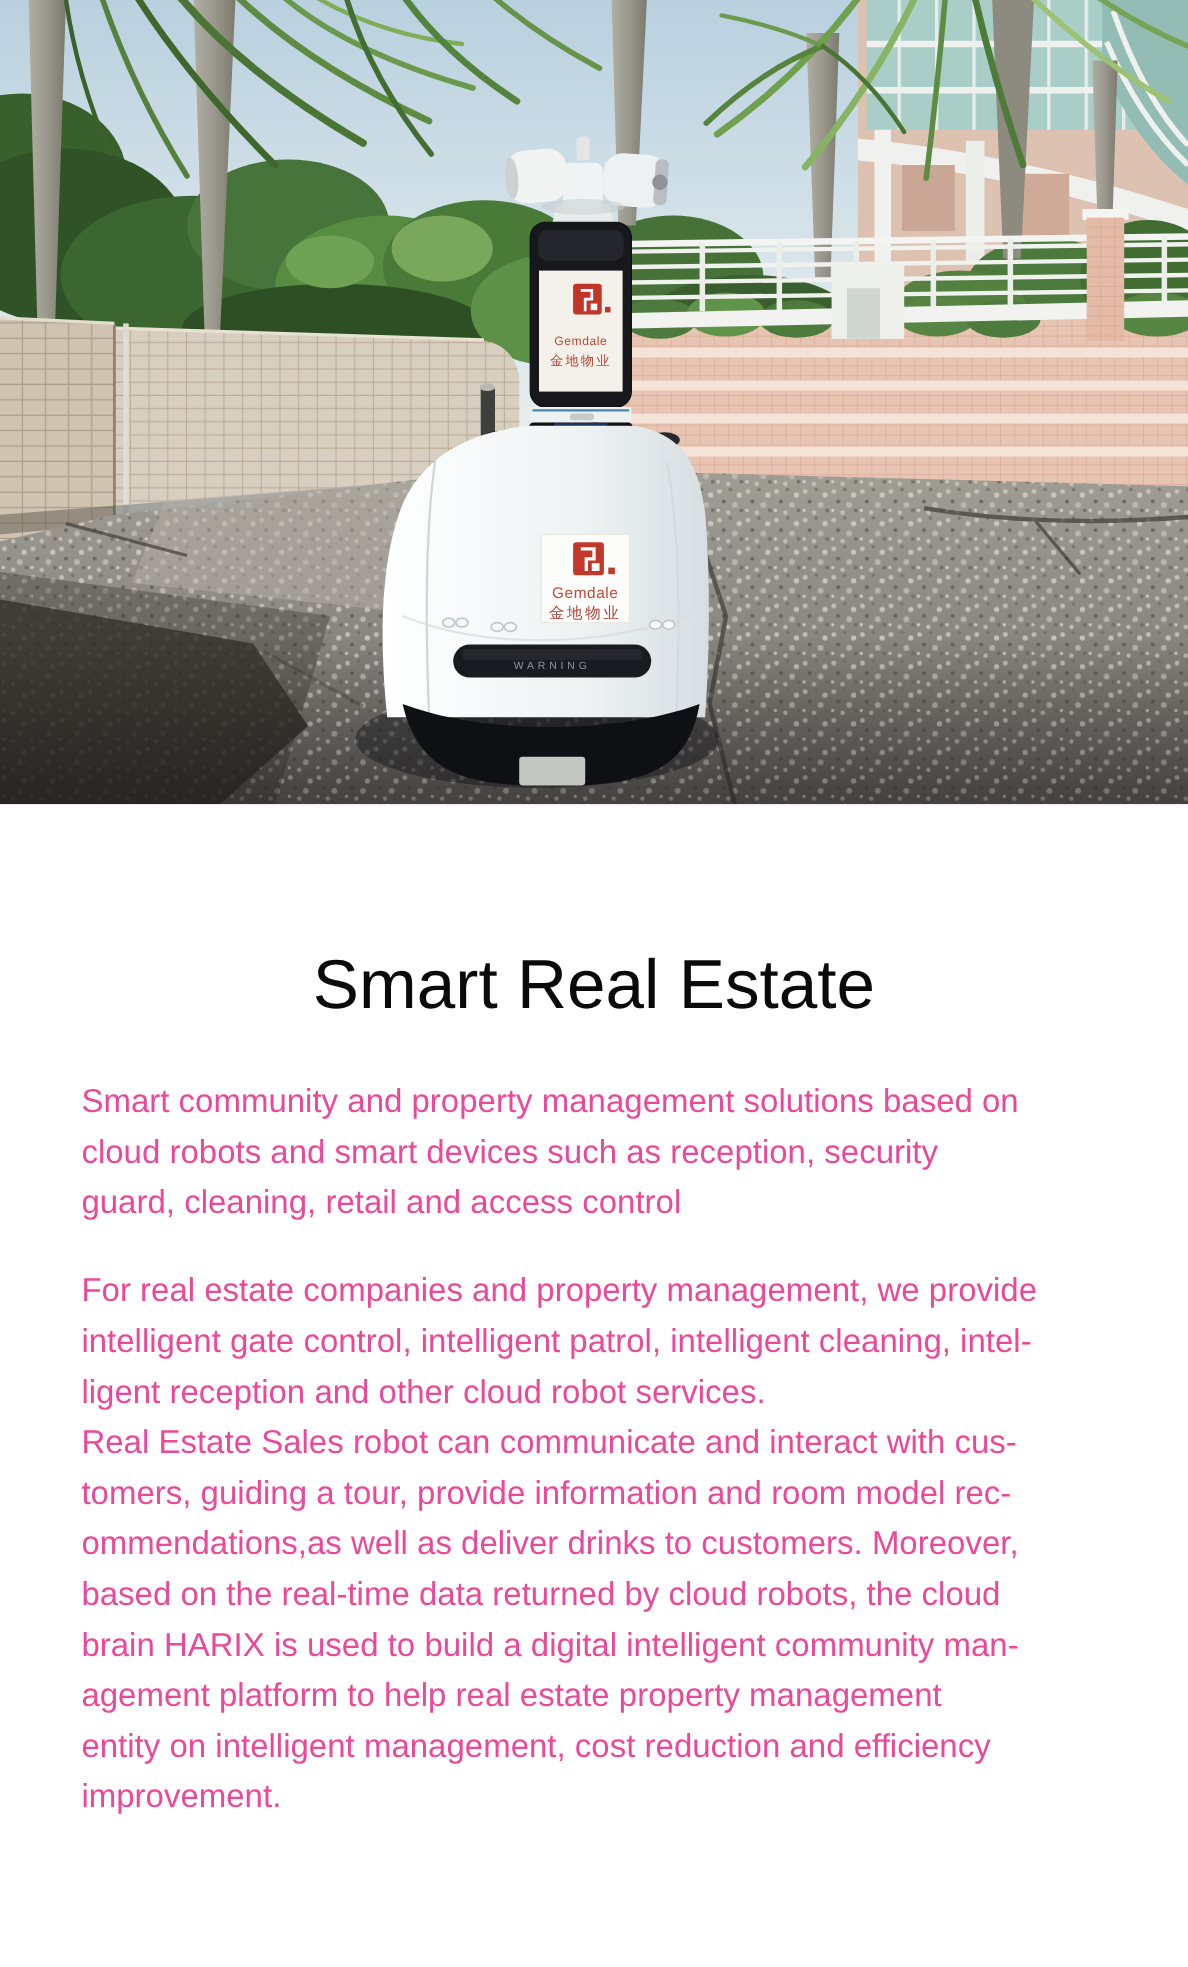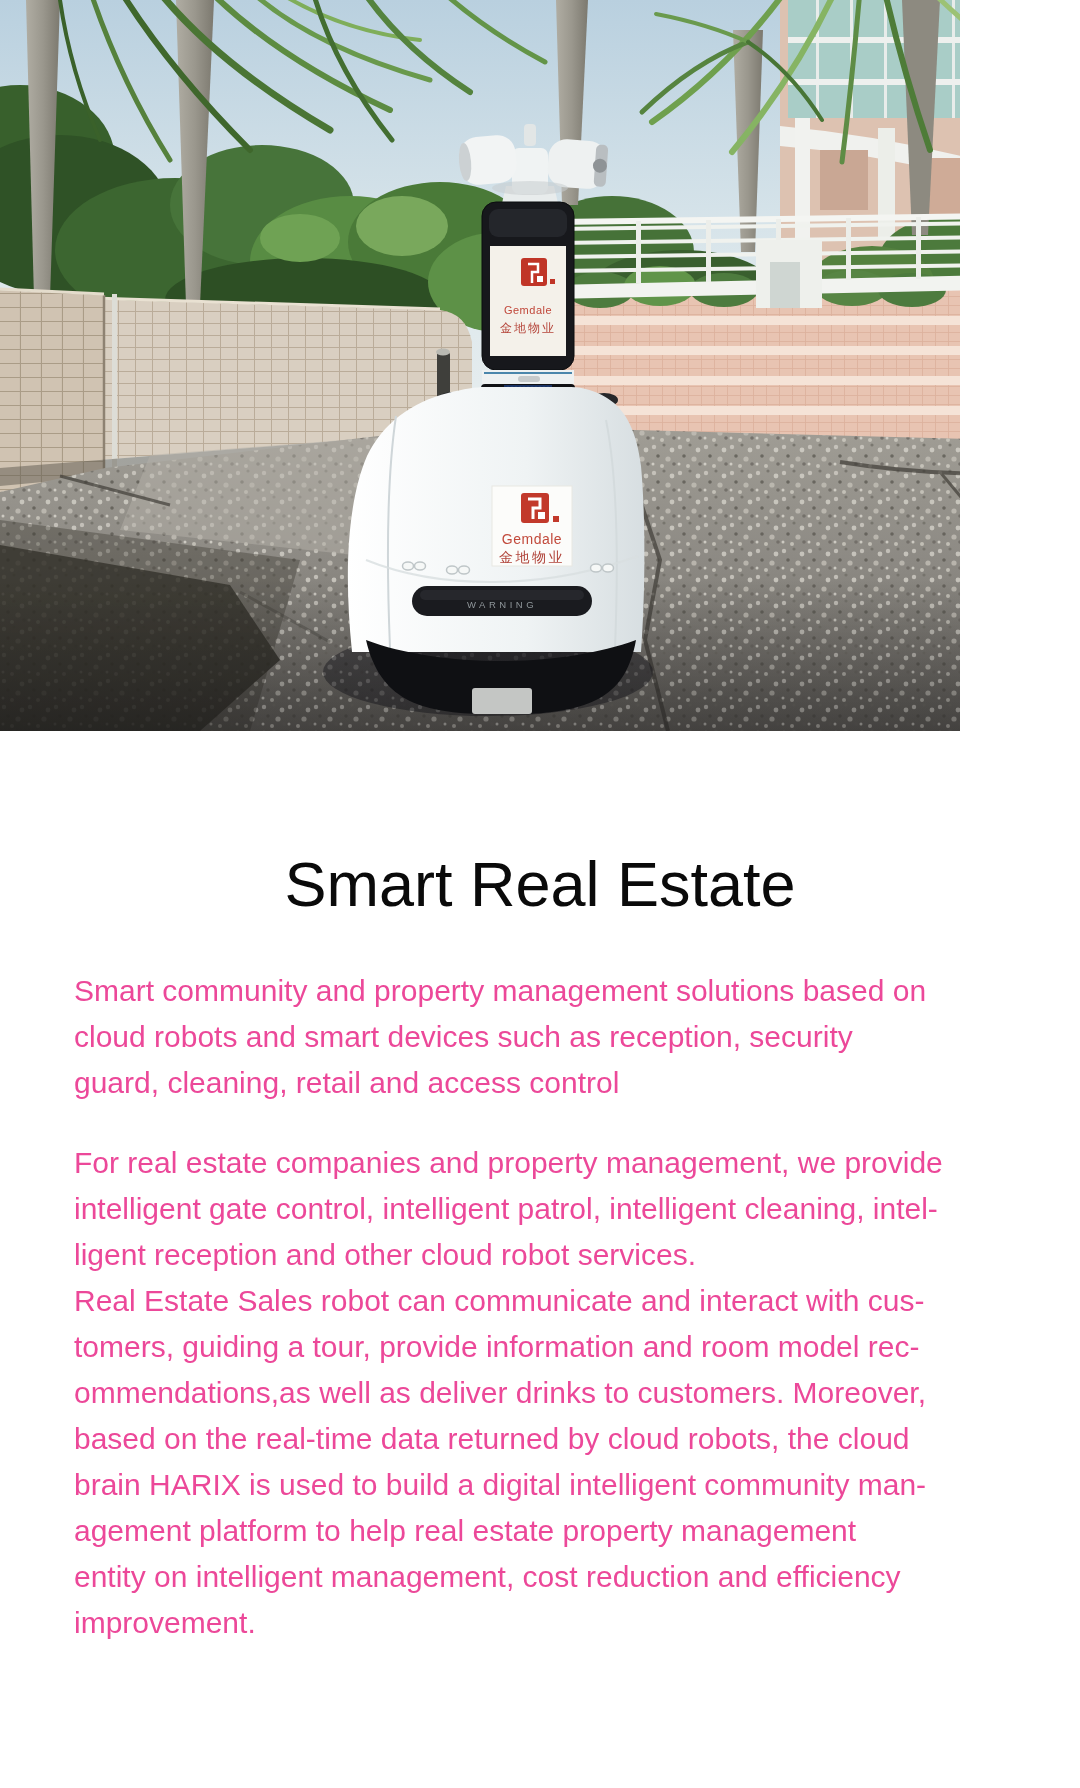--- a/index.html
+++ b/index.html
@@ -6,26 +6,26 @@
     margin: 0;
     padding: 0;
     background: #ffffff;
     width: 1080px;
     height: 1788px;
     overflow: hidden;
     font-family: "Liberation Sans", "DejaVu Sans", sans-serif;
   }
   .page { width: 1080px; height: 1788px; background: #ffffff; }
 
-  .hero { width: 960px; height: 731px; overflow: hidden; background: #a21caf; }
+  .hero { width: 1080px; height: 731px; overflow: hidden; background: #a21caf; }
   .hero svg { display: block; }
 
   .content { padding: 0; }
   .page-title {
-    margin: 7px;
+    margin: 18px;
     padding-top: 110px;
     font-size: 63px;
     font-weight: 400;
     line-height: 1.16;
     color: #0a0a0a;
     text-align: center;
     letter-spacing: 0;
   }
   .paras { padding: 0 120px 0 74px; }
   .para {

